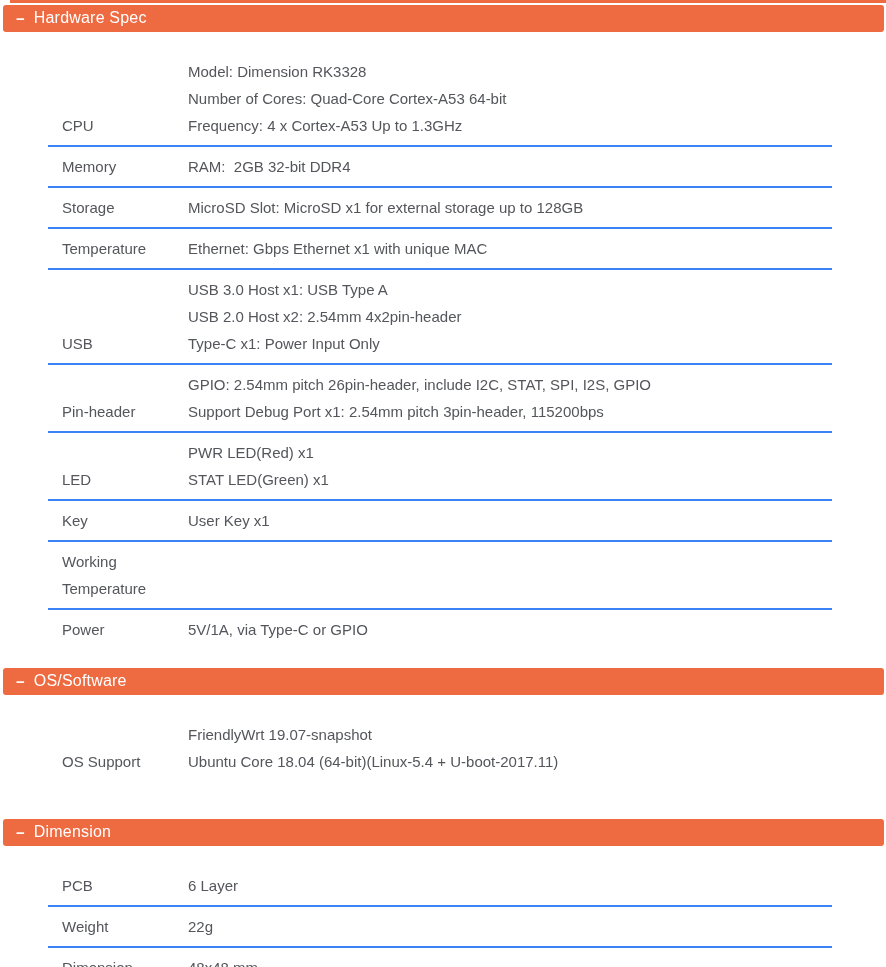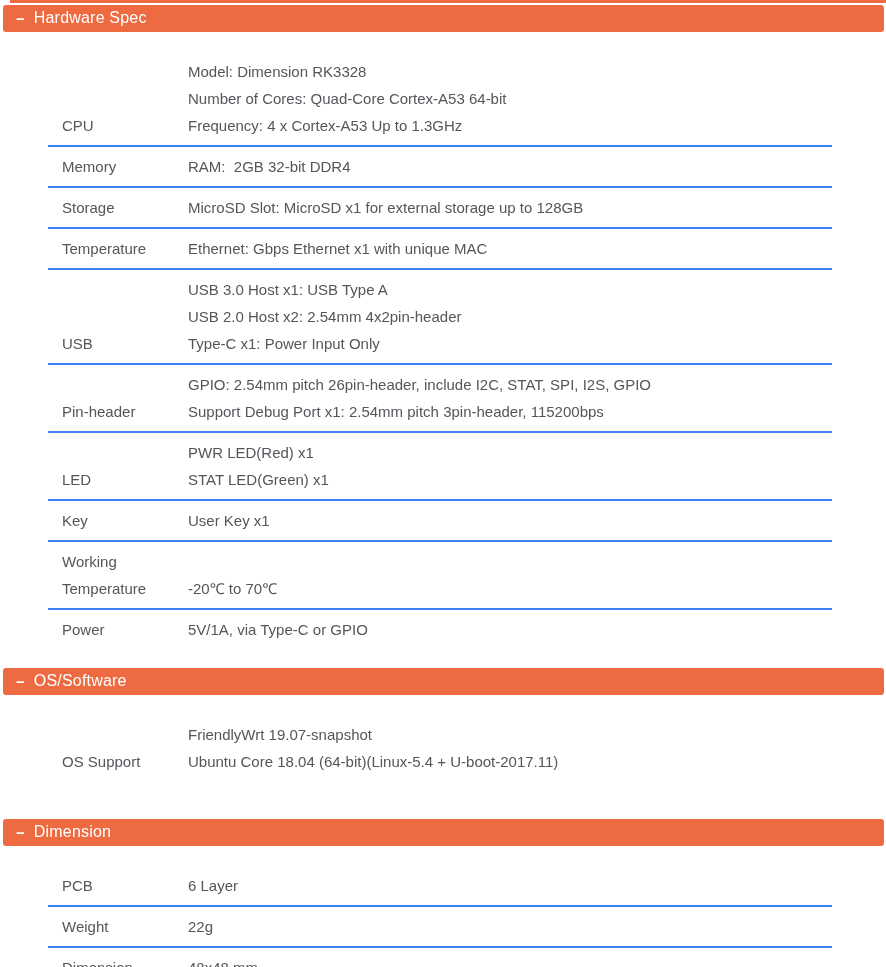--- a/index.html
+++ b/index.html
@@ -120,21 +120,20 @@
     <div class="spec-value"><div class="value-line">PWR LED(Red) x1</div><div class="value-line">STAT LED(Green) x1</div></div>
   </div>
 
   <div class="spec-row">
     <div class="spec-label">Key</div>
     <div class="spec-value"><div class="value-line">User Key x1</div></div>
   </div>
 
   <div class="spec-row">
     <div class="spec-label">Working Temperature</div>
-    <div class="spec-value"><div class="value-line">-20℃ to 70℃</div></div>
   </div>
 
   <div class="spec-row">
     <div class="spec-label">Power</div>
     <div class="spec-value"><div class="value-line">5V/1A, via Type-C or GPIO</div></div>
   </div>
 </div>
 </section>
 
 <section class="section section--os">

